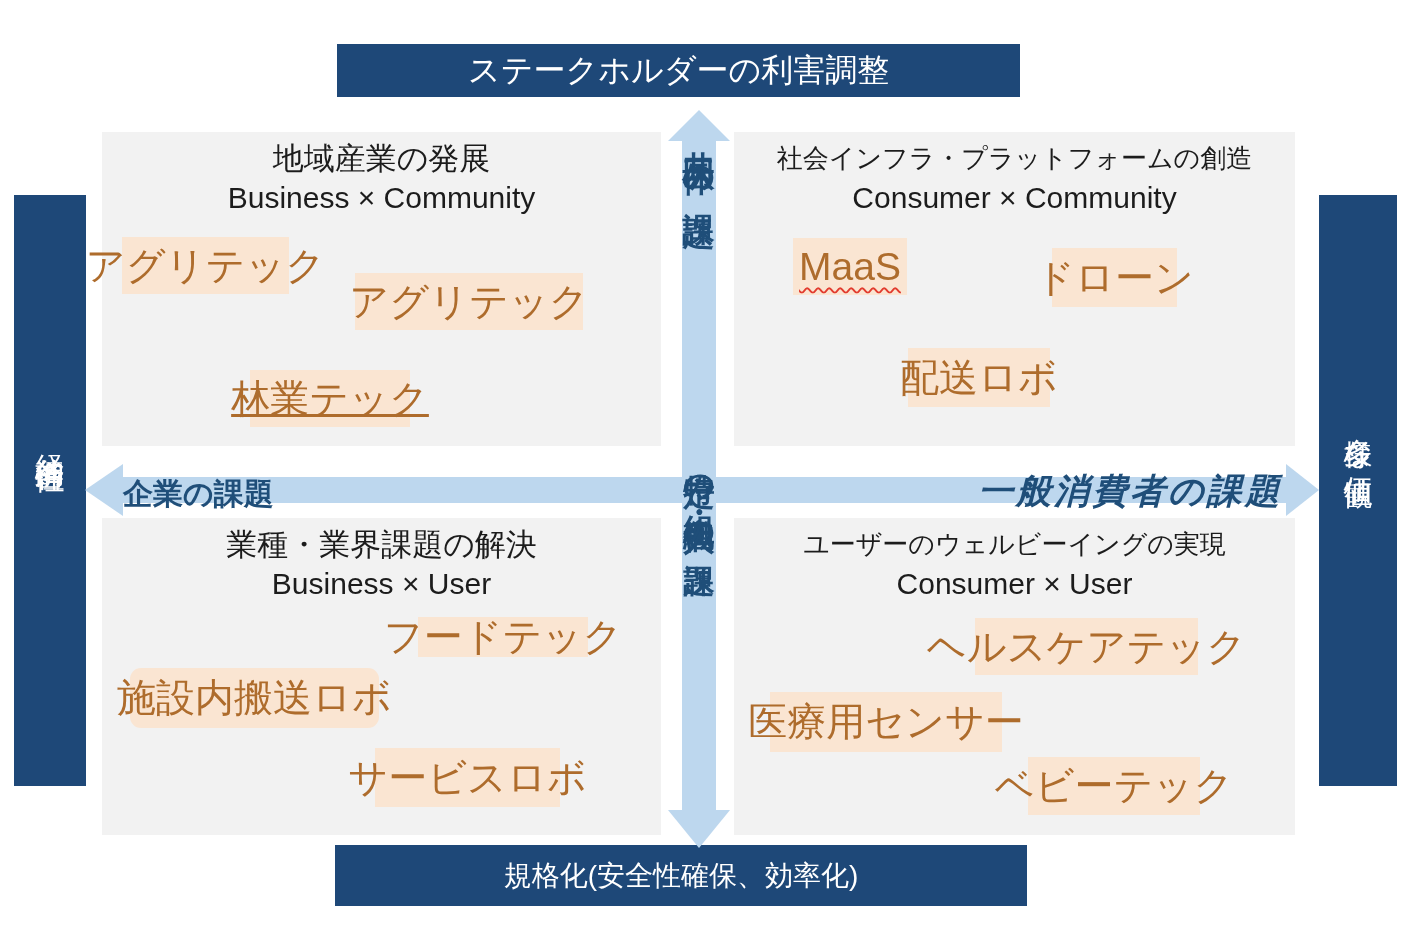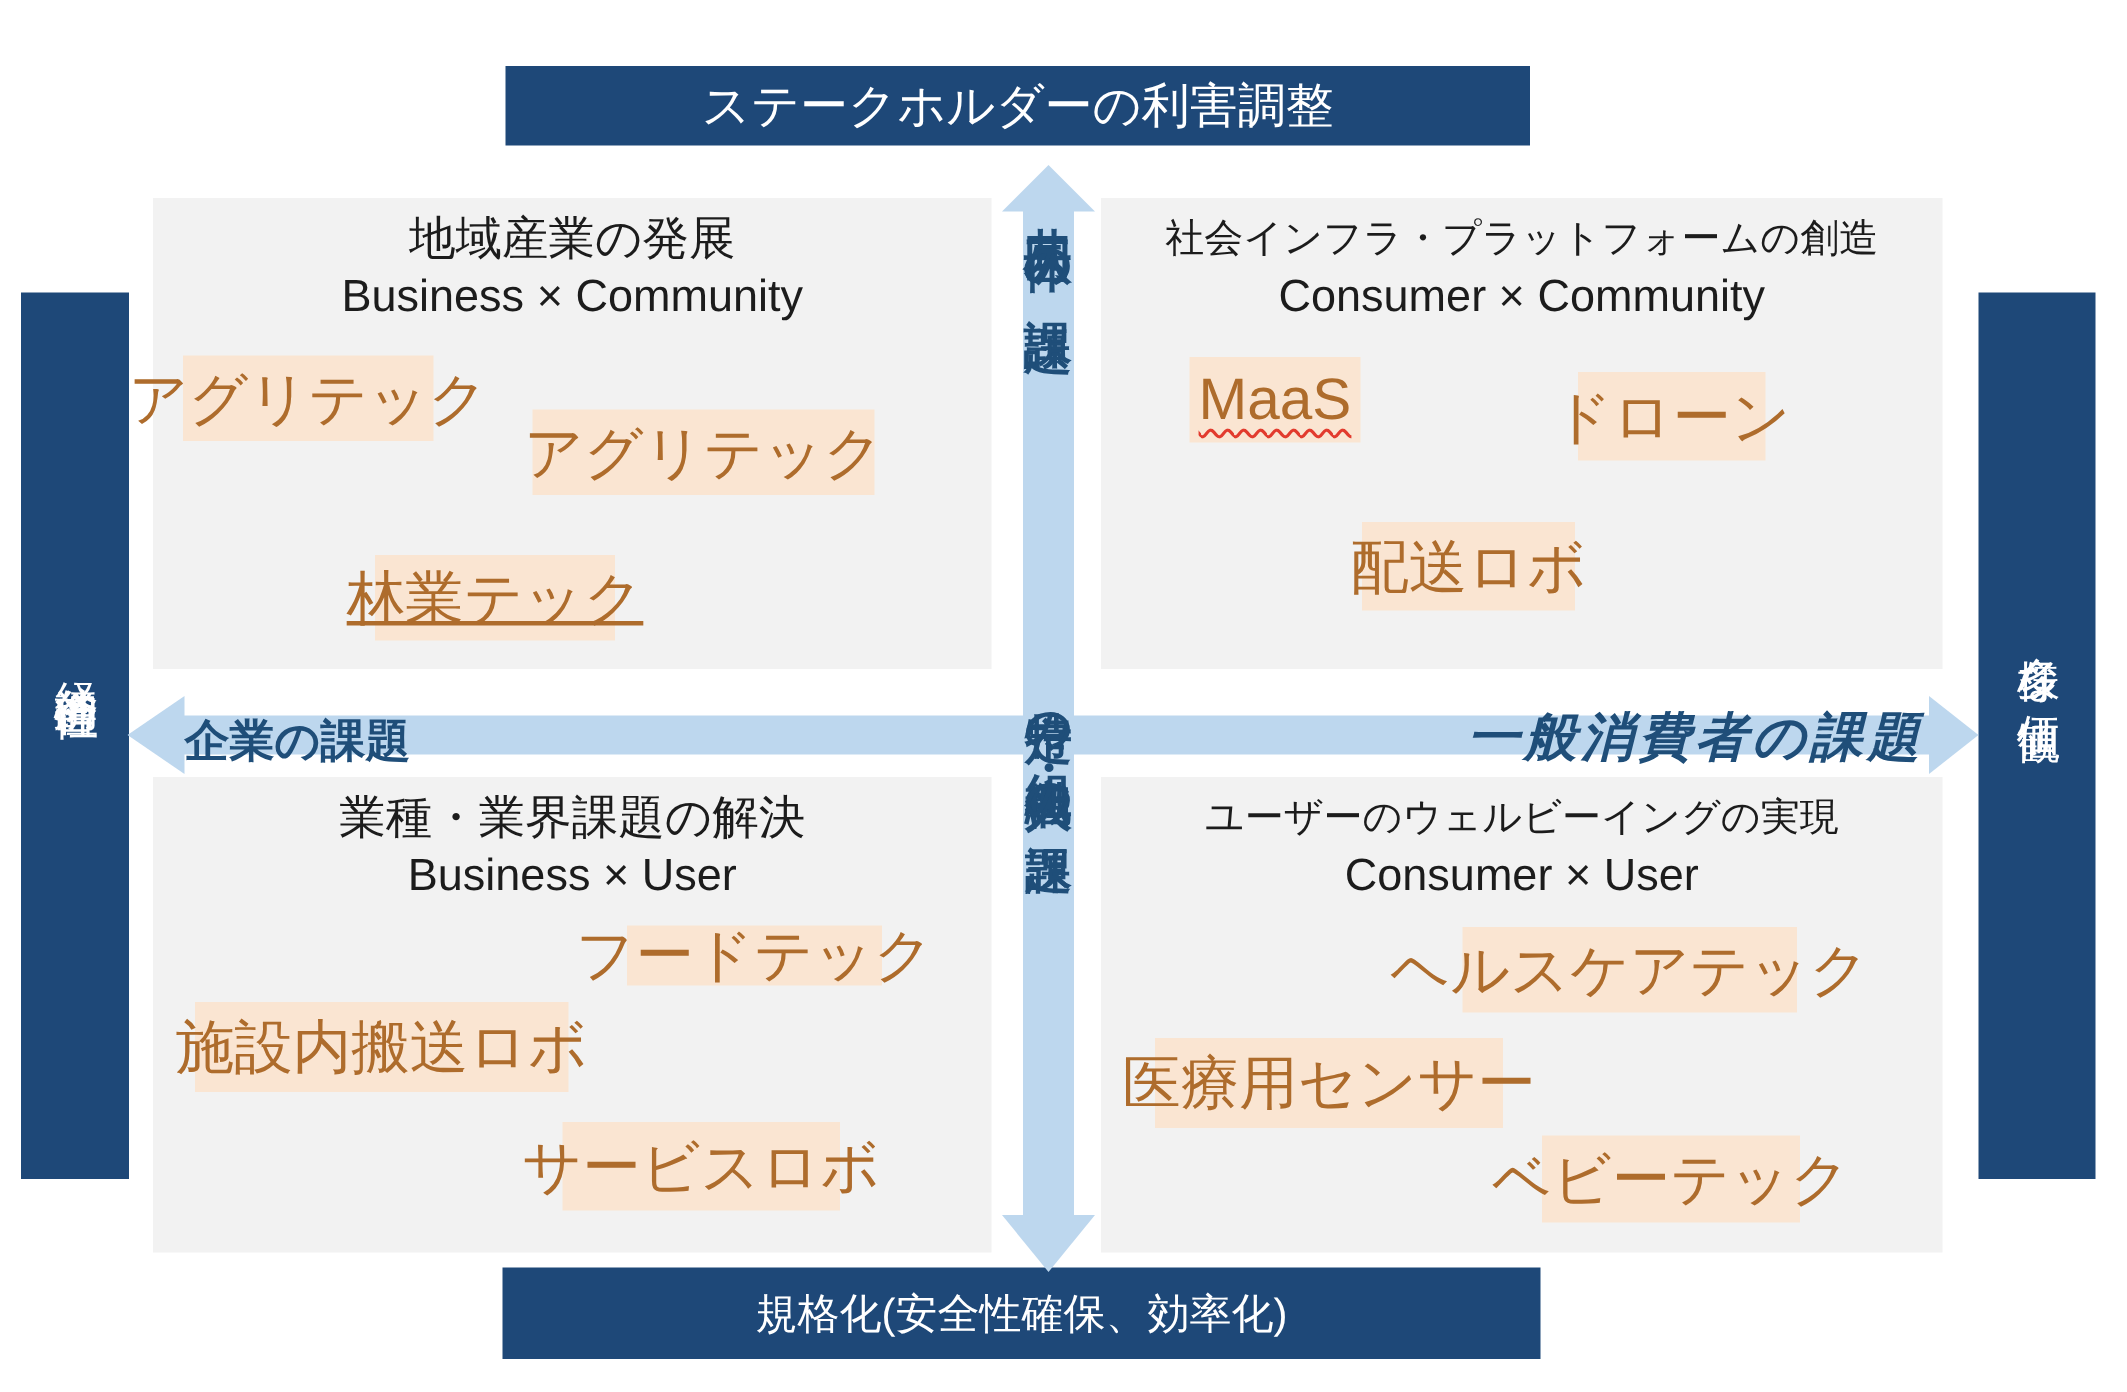--- a/index.html
+++ b/index.html
@@ -42,21 +42,21 @@
   
   .it-agri{left:20px;top:105px;width:167px;height:57px;}
   .it-live{left:253px;top:141px;width:228px;height:57px;}
   .it-forest{left:148px;top:238px;width:160px;height:57px;text-decoration:underline;}
   
   .it-maas{left:59px;top:106px;width:114px;height:57px;}
   .it-drone{left:318px;top:116px;width:125px;height:59px;}
   .it-deliv{left:174px;top:216px;width:142px;height:59px;}
   
   .it-food{left:316px;top:99px;width:170px;height:40px;}
-  .it-facil{left:28px;top:150px;width:249px;height:60px;}
+  .it-facil{left:28px;top:150px;width:249px;height:60px;border-radius:11px;}
   .it-serv{left:273px;top:230px;width:185px;height:59px;}
   
   .it-health{left:241px;top:100px;width:223px;height:57px;}
   .it-med{left:36px;top:174px;width:232px;height:60px;}
   .it-baby{left:294px;top:239px;width:172px;height:58px;}
   
   .h-band{position:absolute;left:120px;top:477px;width:1167px;height:26px;background:var(--band);z-index:2;}
   .v-band{position:absolute;left:682px;top:140px;width:34px;height:672px;background:var(--band);z-index:2;}
   .tri{position:absolute;width:0;height:0;z-index:3;}
   .tri-left{left:85px;top:464px;border-top:26px solid transparent;border-bottom:26px solid transparent;border-right:38px solid var(--band);}

